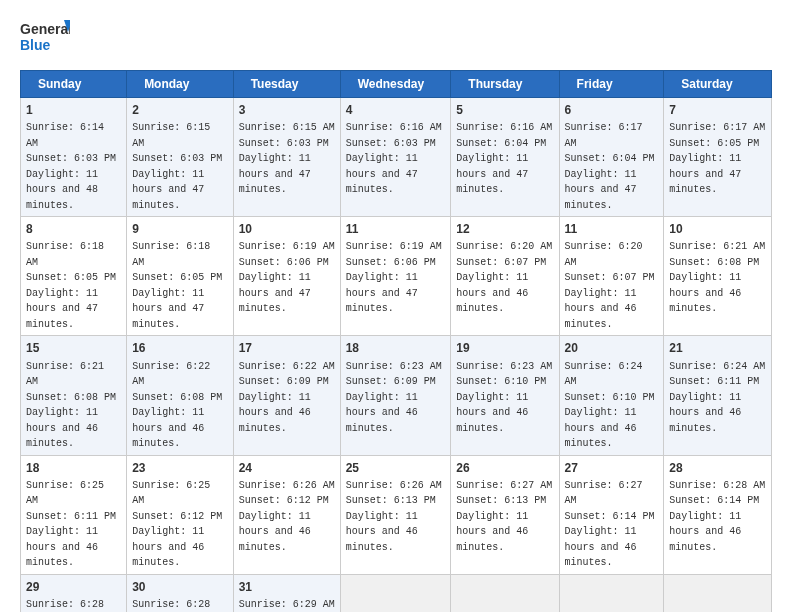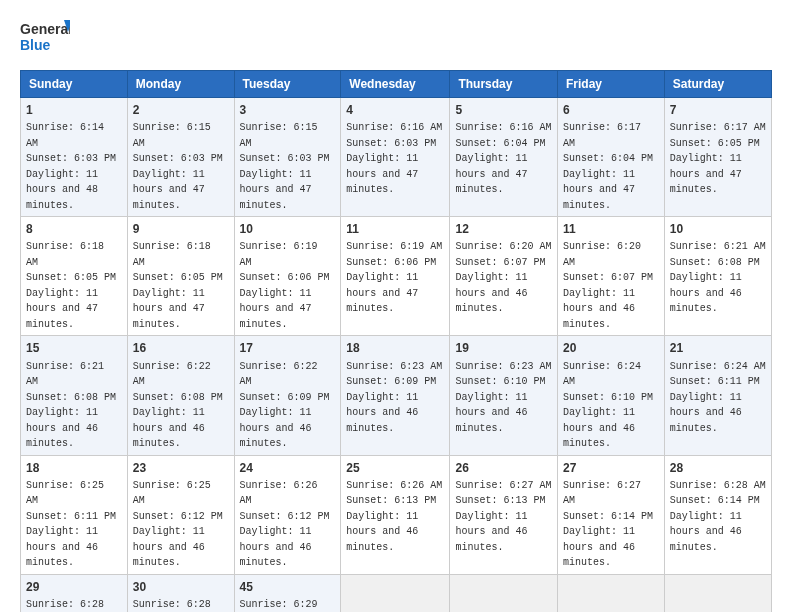--- a/index.html
+++ b/index.html
@@ -45,21 +45,21 @@
     .calendar {
       flex: 1;
       border: 1px solid #ccc;
       border-collapse: collapse;
       width: 100%;
       font-size: 10.5px;
     }
     .calendar thead tr th {
       background-color: #2a6dbf;
       color: #fff;
-      padding: 6px 8px;
+      padding: 6px 17px;
       text-align: left;
       font-size: 12px;
       font-weight: bold;
       border: 1px solid #1e5a9e;
     }
     .calendar tbody tr td {
       border: 1px solid #ccc;
       vertical-align: top;
       padding: 4px 5px;
       width: 113px;
@@ -246,21 +246,21 @@
         <tr>
           <td>
           <span class="day-num">29</span>
           <span class="day-info">Sunrise: 6:28 AM<br>Sunset: 6:15 PM<br>Daylight: 11 hours and 46 minutes.</span>
         </td>
           <td>
           <span class="day-num">30</span>
           <span class="day-info">Sunrise: 6:28 AM<br>Sunset: 6:15 PM<br>Daylight: 11 hours and 46 minutes.</span>
         </td>
           <td>
-          <span class="day-num">45</span>
+          <span class="day-num">31</span>
           <span class="day-info">Sunrise: 6:29 AM<br>Sunset: 6:16 PM<br>Daylight: 11 hours and 46 minutes.</span>
         </td>
           <td class="empty"></td>
           <td class="empty"></td>
           <td class="empty"></td>
           <td class="empty"></td>
         </tr>
       </tbody>
   </table>
 </div>

